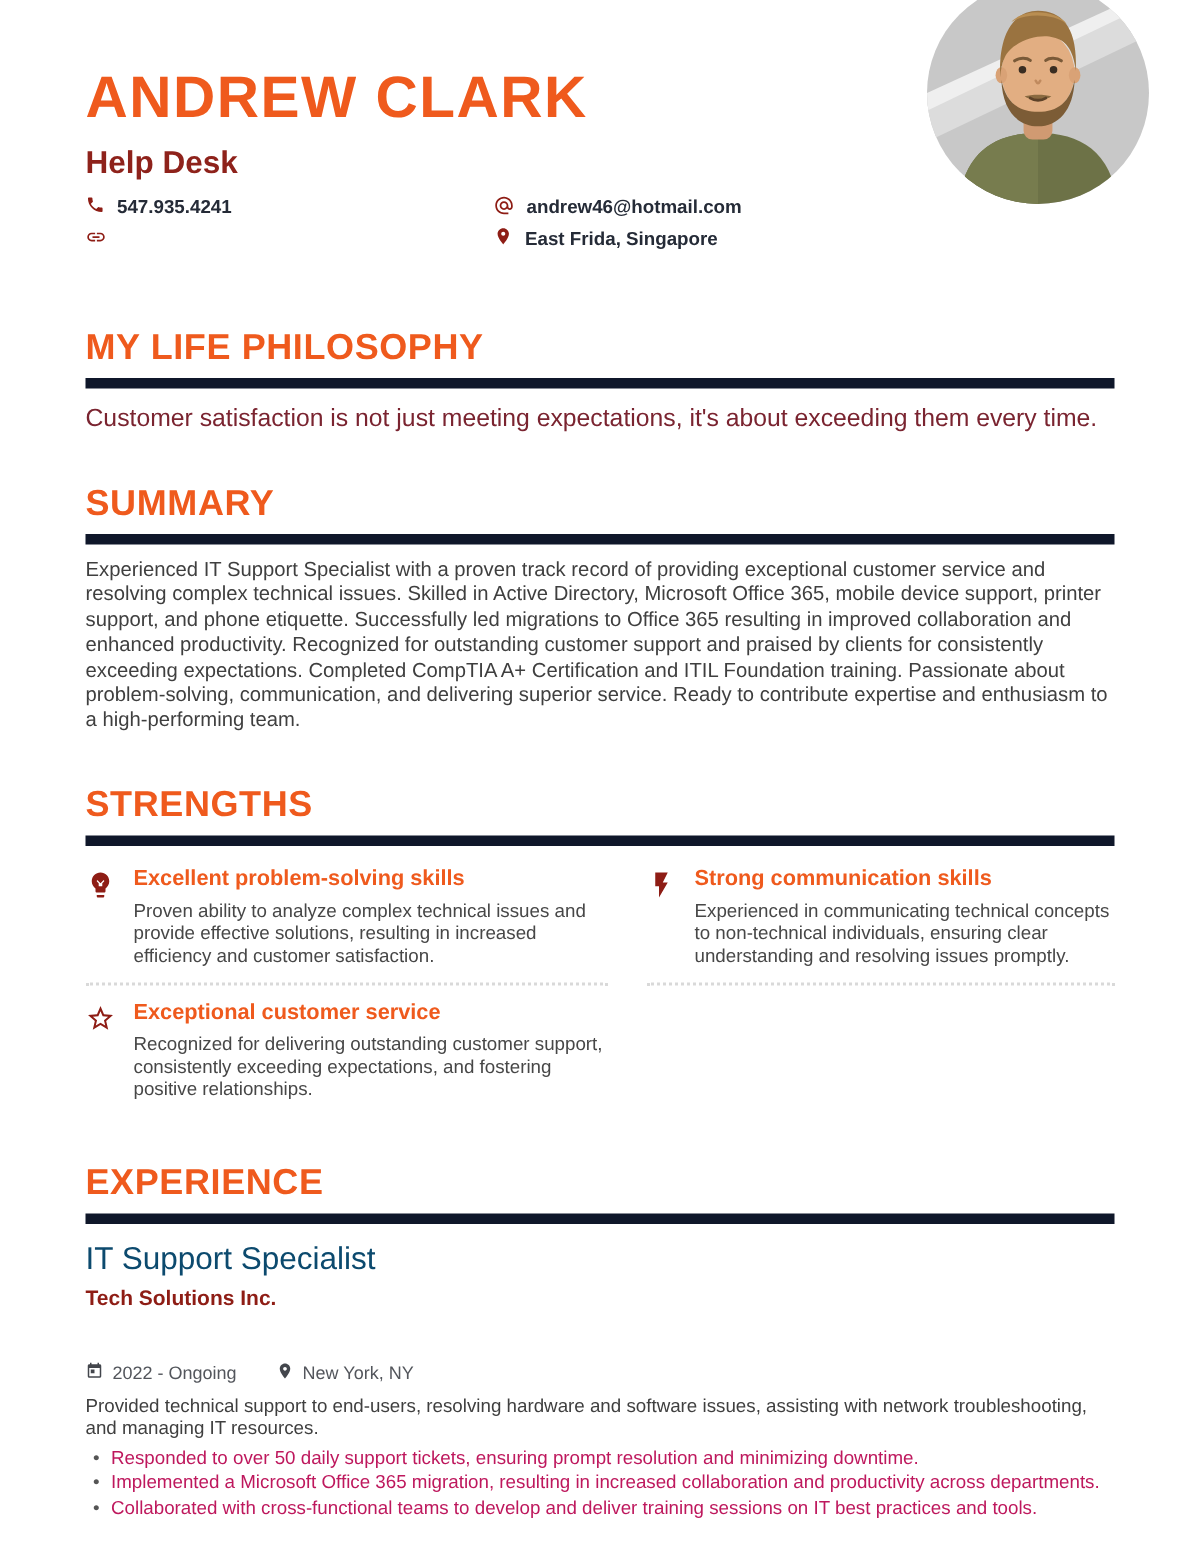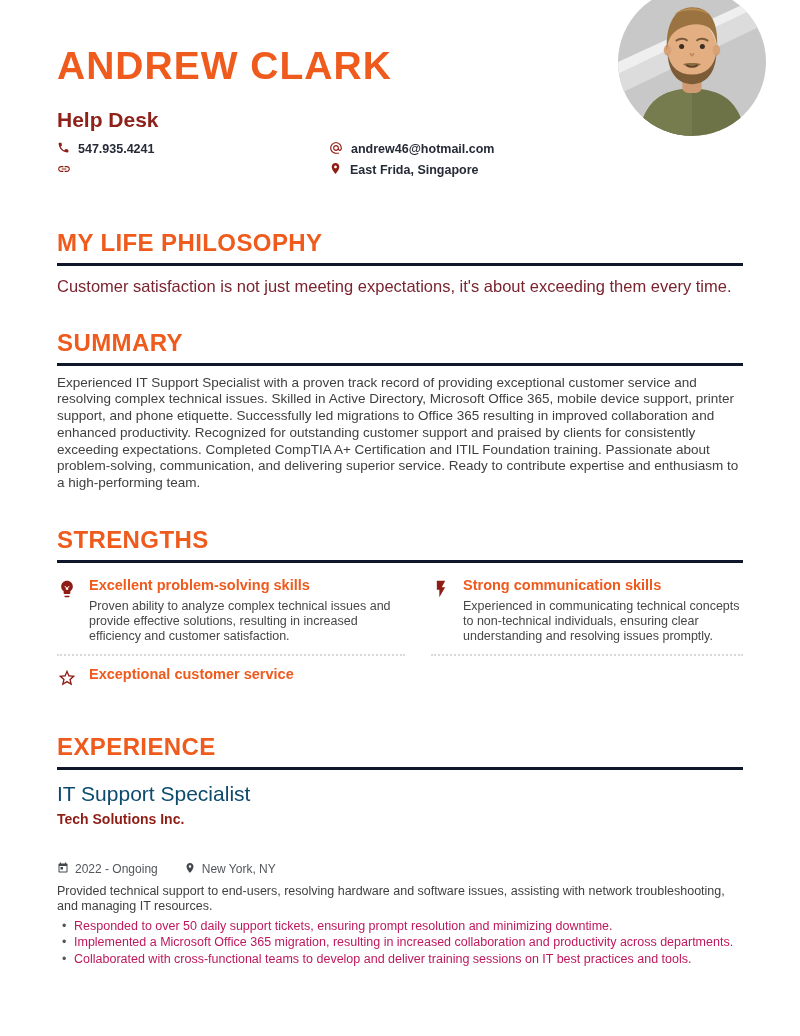--- a/index.html
+++ b/index.html
@@ -4,32 +4,32 @@
 <style>
   * { margin:0; padding:0; box-sizing:border-box; }
   html,body { background:#ffffff; }
   body { font-family:"Liberation Sans", sans-serif; }
   .page { position:relative; width:800px; height:1036px; background:#ffffff; overflow:hidden; }
   .content { padding:0 57px; }
 
   
   .header { position:relative; padding-top:46px; }
   .name { font-size:39px; font-weight:800; letter-spacing:1px; color:#EF5A1D; line-height:1.05; }
-  .job-title { font-size:21px; font-weight:700; color:#8E221B; margin-top:21px; }
+  .job-title { font-size:21px; font-weight:700; color:#8E221B; margin-top:10px; }
   .contact-grid { margin-top:9px; display:grid; grid-template-columns:272px auto; row-gap:4px; width:520px; }
   .contact-item { display:flex; align-items:center; gap:8px; font-size:12.5px; font-weight:700; color:#252B37; }
   .contact-item svg { flex:0 0 auto; }
   .ico-red { color:#8E1D15; }
   .ico-gray { color:#43464c; }
 
   .photo-wrap { position:absolute; left:561px; top:-12px; width:148px; height:148px; border-radius:50%; overflow:hidden; }
   .photo-wrap svg { display:block; }
 
   
-  .section-heading { font-size:24px; font-weight:800; letter-spacing:0.4px; color:#EF5A1D; padding-bottom:6px; border-bottom:3px solid #0f172a; }
+  .section-heading { font-size:24px; font-weight:800; letter-spacing:0.4px; color:#EF5A1D; padding-bottom:6px; border-bottom:7px solid #0f172a; }
   .philosophy { margin-top:50px; }
   .philosophy-text { margin-top:10px; font-size:16.5px; line-height:1.32; color:#7A2430; max-width:690px; }
 
   .summary { margin-top:31px; }
   .summary-text { margin-top:9px; font-size:13.5px; line-height:1.24; color:#3F3F3F; }
 
   .strengths { margin-top:34px; }
   .strengths-grid { display:grid; grid-template-columns:348px 1fr; column-gap:26px; margin-top:4px; }
   .strength-item { display:flex; gap:12px; padding:10px 0 10px; }
   .strength-icon { flex:0 0 20px; padding-top:2px; color:#8E1D15; }
@@ -144,20 +144,21 @@
           </div>
           <div class="dotted-sep"></div>
           <div class="strength-item">
             <span class="strength-icon">
               <svg width="20" height="20" viewBox="0 0 24 24" fill="currentColor">
                   <path d="M22 9.24l-7.19-.62L12 2 9.19 8.63 2 9.24l5.46 4.73L5.82 21 12 17.27 18.18 21l-1.63-7.03L22 9.24zM12 15.4l-3.76 2.27 1-4.28-3.32-2.88 4.38-.38L12 6.1l1.71 4.04 4.38.38-3.32 2.88 1 4.28L12 15.4z"></path>
                 </svg>
             </span>
             <div>
               <div class="strength-title">Exceptional customer service</div>
+              <div class="strength-desc">Recognized for delivering outstanding customer support, consistently exceeding expectations, and fostering positive relationships.</div>
             </div>
           </div>
         </div>
 
         <div class="strengths-col">
           <div class="strength-item">
             <span class="strength-icon">
               <svg width="20" height="20" viewBox="0 0 24 24" fill="currentColor">
                   <path d="M7 2v11h3v9l7-12h-4l4-8z"></path>
                 </svg>

